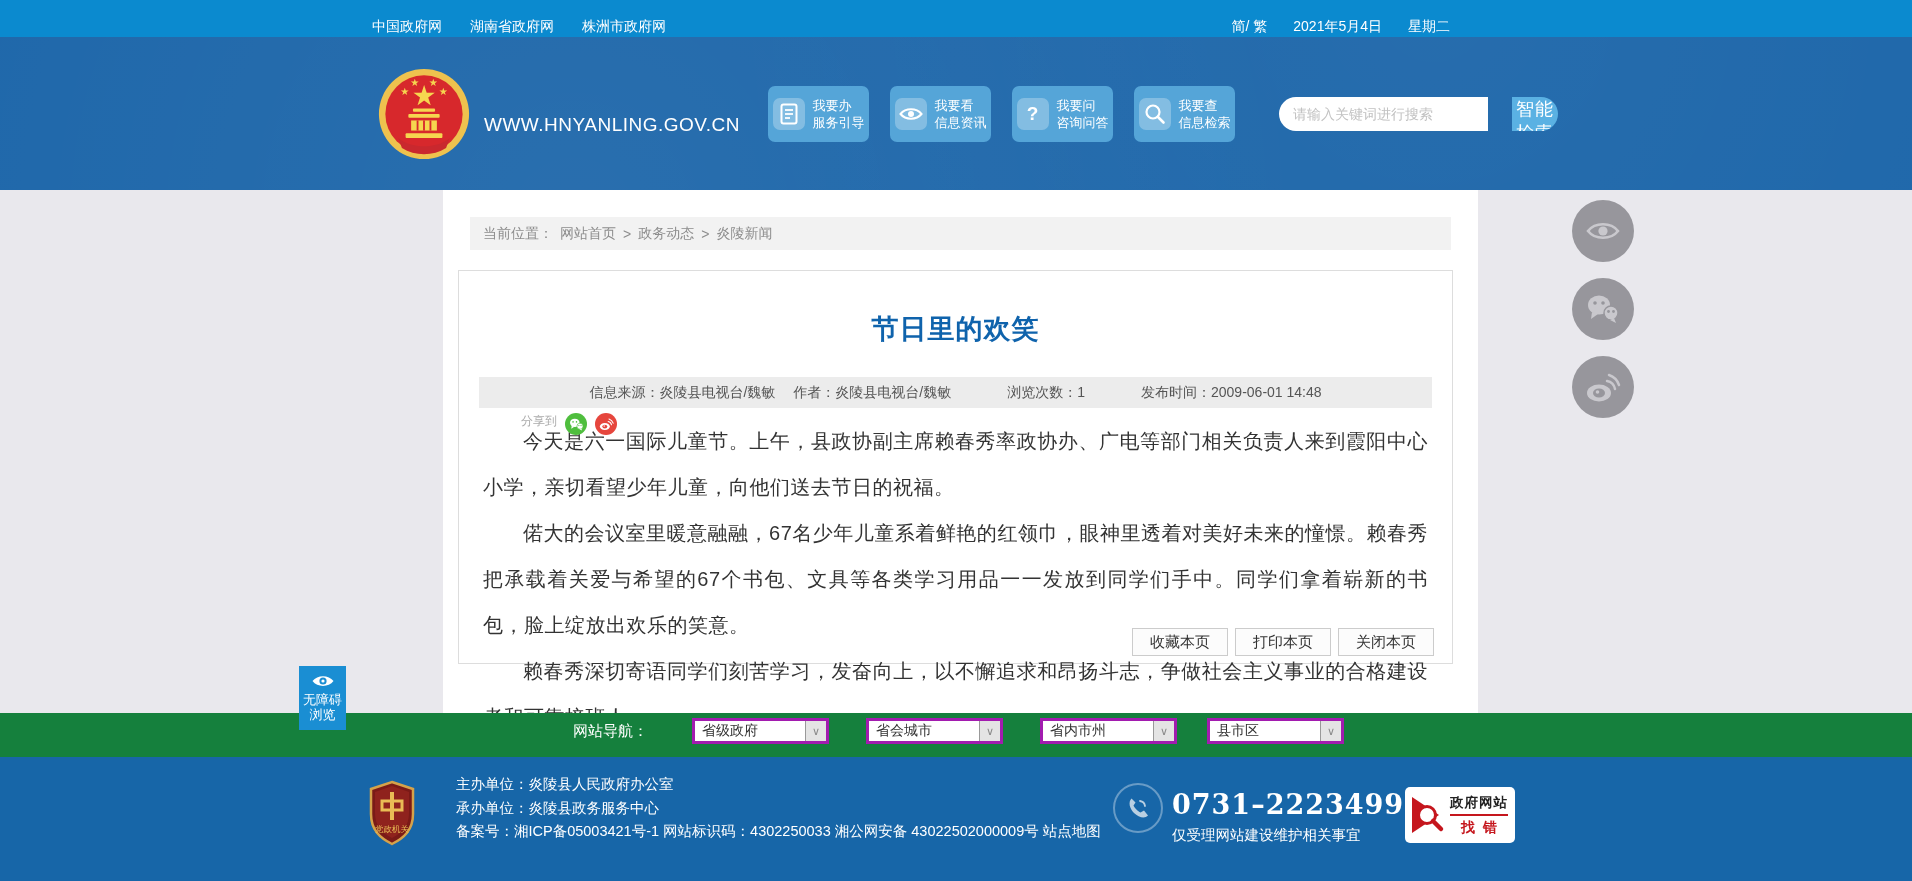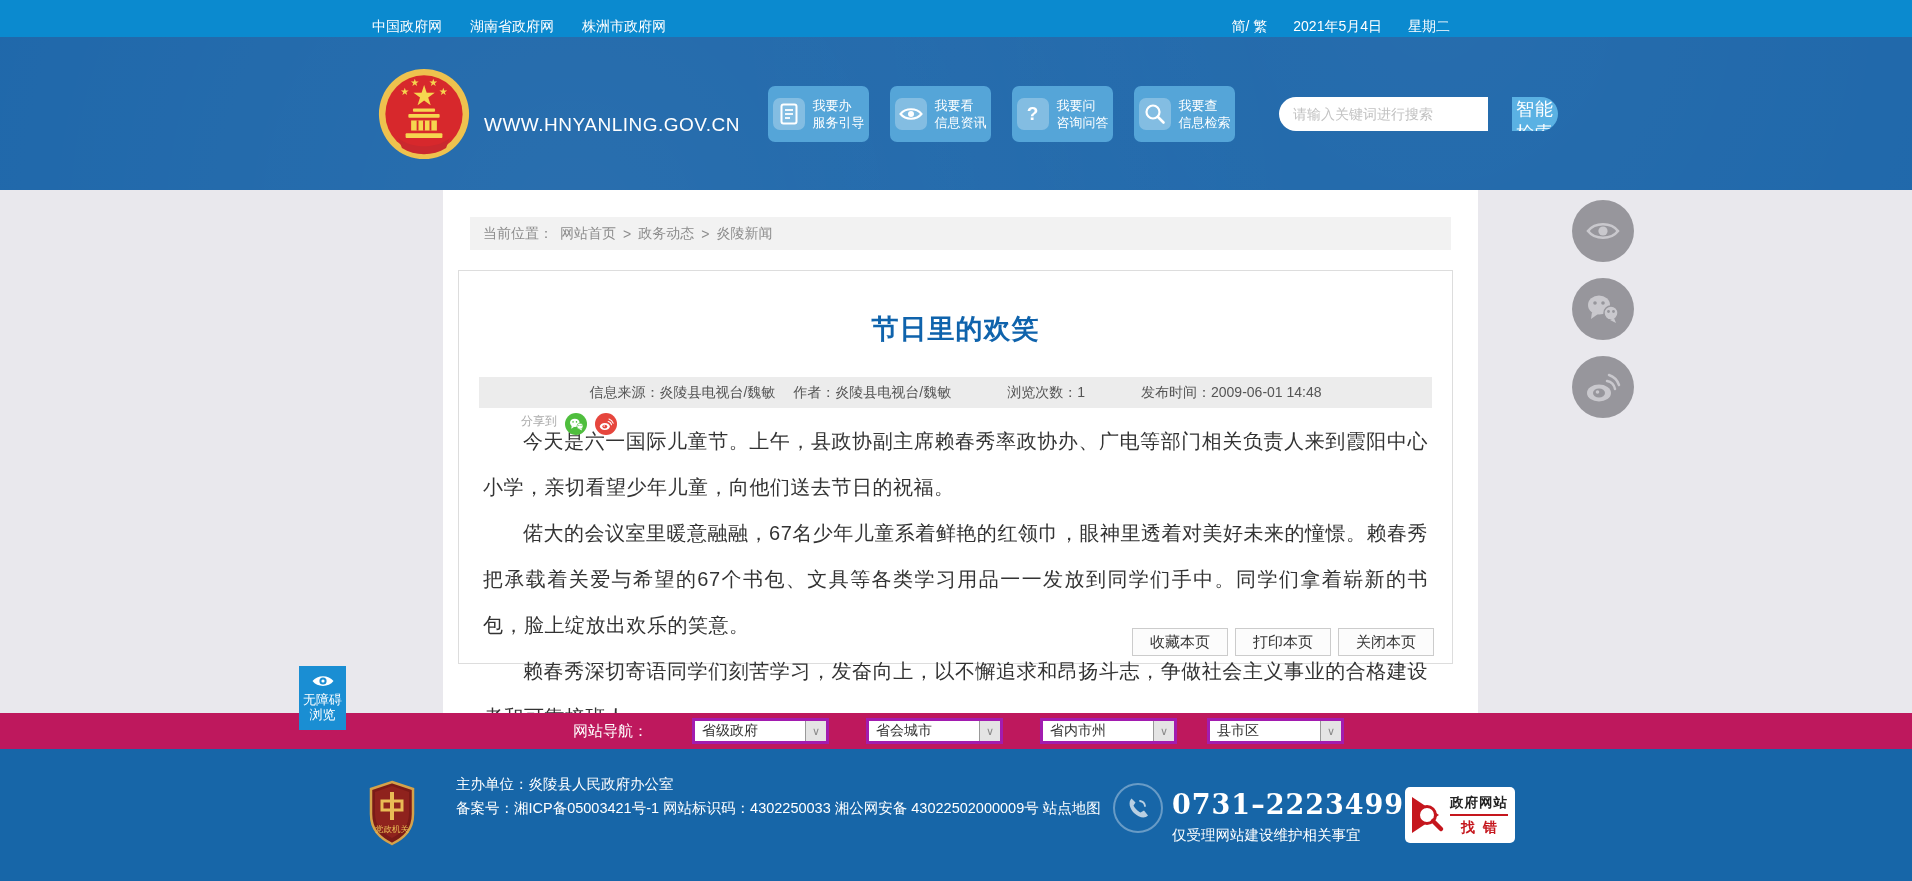--- a/index.html
+++ b/index.html
@@ -58,21 +58,21 @@
   
   .side-float { position:absolute; left:1572px; top:200px; display:flex; flex-direction:column; gap:16px; z-index:4; }
   .side-circle { width:62px; height:62px; border-radius:50%; background:#97969c; display:flex; align-items:center; justify-content:center; cursor:pointer; }
 
   
   .access-btn { position:absolute; left:299px; top:666px; width:47px; height:64px; background:#1a8ed3; z-index:6;
     display:flex; flex-direction:column; align-items:center; padding-top:7px; color:#fff; font-size:13px; line-height:15px; cursor:pointer; }
   .access-btn svg { margin-bottom:3px; }
 
   
-  .site-nav { position:absolute; top:713px; left:0; right:0; height:36px; background:#be185d; z-index:5; }
+  .site-nav { position:absolute; top:713px; left:0; right:0; height:44px; background:#15803d; z-index:5; }
   .nav-label { position:absolute; left:573px; top:9px; color:#fff; font-size:15px; }
   .nav-select { position:absolute; top:5px; width:137px; height:26px; background:#fff; border:3px solid #a21caf;
     display:flex; align-items:center; justify-content:space-between; font-size:14px; color:#333; padding-left:7px; cursor:pointer; }
   .sel-0 { left:692px; } .sel-1 { left:866px; } .sel-2 { left:1040px;gap:20px; } .sel-3 { left:1207px; }
   .arrow-box { width:21px; height:100%; background:#e4e4e4; border-left:1px solid #999; display:flex; align-items:center; justify-content:center; color:#888; font-size:11px; }
 
   
   .footer { position:absolute; top:749px; left:0; right:0; height:132px; background:#1766a8; color:#fff; }
   .gov-badge { position:absolute; left:368px; top:31px; }
   .footer-text { position:absolute; left:456px; top:24px; font-size:14.5px; line-height:23.5px; }
@@ -325,20 +325,23 @@
       <rect x="14" y="21" width="20" height="9" fill="none" stroke="#e9bc55" stroke-width="3"></rect>
       <text x="24" y="52" font-size="8.5" fill="#e9bc55" text-anchor="middle">党政机关</text>
     </svg>
   </div>
 
   <div class="footer-text">
     <div>
       <span>主办单位：</span><span>炎陵县人民政府办公室</span>
     </div>
     <div>
+      <span>承办单位：</span><span>炎陵县政务服务中心</span>
+    </div>
+    <div>
       <span>备案号：湘ICP备05003421号-1 网站标识码：4302250033 湘公网安备 43022502000009号</span>
       <a>站点地图</a>
     </div>
   </div>
 
   <div class="phone-circle">
     <svg width="26" height="26" viewBox="0 0 26 26">
       <path d="M6.5 3.5 C3 7 4.5 13.5 9 18 C13.5 22.5 20 24 23 20.5 L19 15.5 L15.5 17.5 C13 16.5 9.5 13 8.5 10.5 L10.5 7.5 Z" fill="#b9cfe2"></path>
       <path d="M15 6 A6 6 0 0 1 20 11" stroke="#b9cfe2" stroke-width="1.8" fill="none" stroke-linecap="round"></path>
     </svg>

